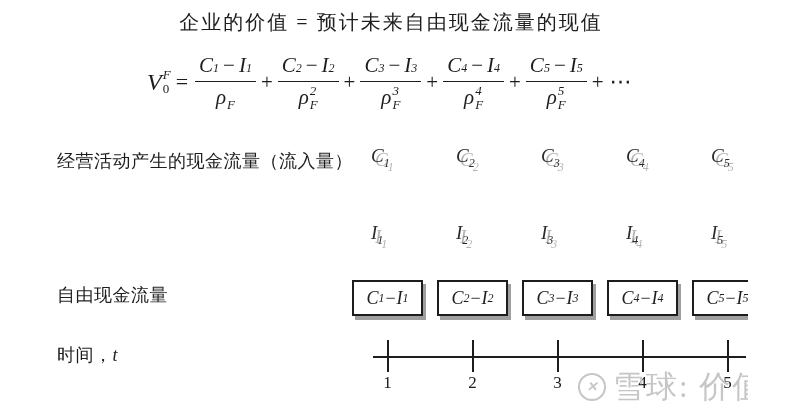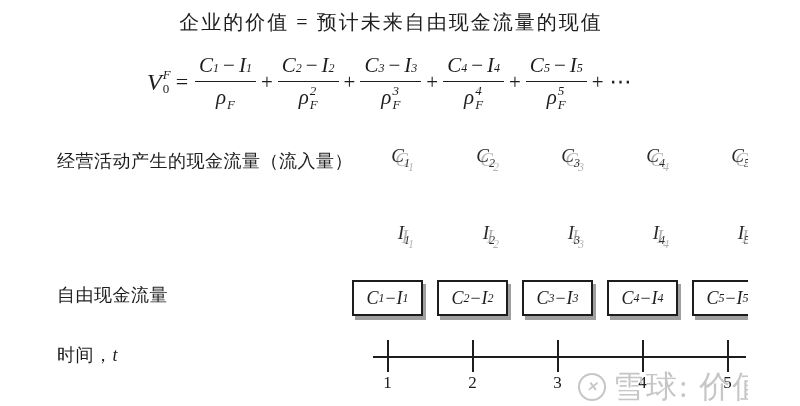--- a/index.html
+++ b/index.html
@@ -55,21 +55,21 @@
   .arrow-shape {
     width:100%;
     background:
       repeating-linear-gradient(45deg, rgba(70,70,70,.22) 0 1px, transparent 1px 4px),
       repeating-linear-gradient(-45deg, rgba(70,70,70,.22) 0 1px, transparent 1px 4px),
       #cccccc;
   }
   .arrow.down .arrow-shape { height:56px; clip-path:polygon(2% 3%, 100% 0, 95% 56%, 52% 100%, 0 54%); }
   .arrow.up   .arrow-shape { height:52px; clip-path:polygon(50% 0, 100% 44%, 96% 100%, 3% 98%, 0 42%); }
   .arrow-label {
-    position:absolute; left:0; right:5px; text-align:right;
+    position:absolute; left:0; right:5px; text-align:left;
     font-size:19px; font-style:italic; color:#2a2a2a; z-index:2; line-height:1;
   }
   .arrow.down .arrow-label { top:9px; }
   .arrow.up   .arrow-label { top:15px; }
 
   
   .boxes { position:absolute; left:352px; top:280px; display:flex; gap:14px; }
   .fcf-box {
     width:67px; height:32px; background:#ffffff;
     border:2px solid #1d1d1d; box-shadow:3px 4px 0 #9f9f9f;

